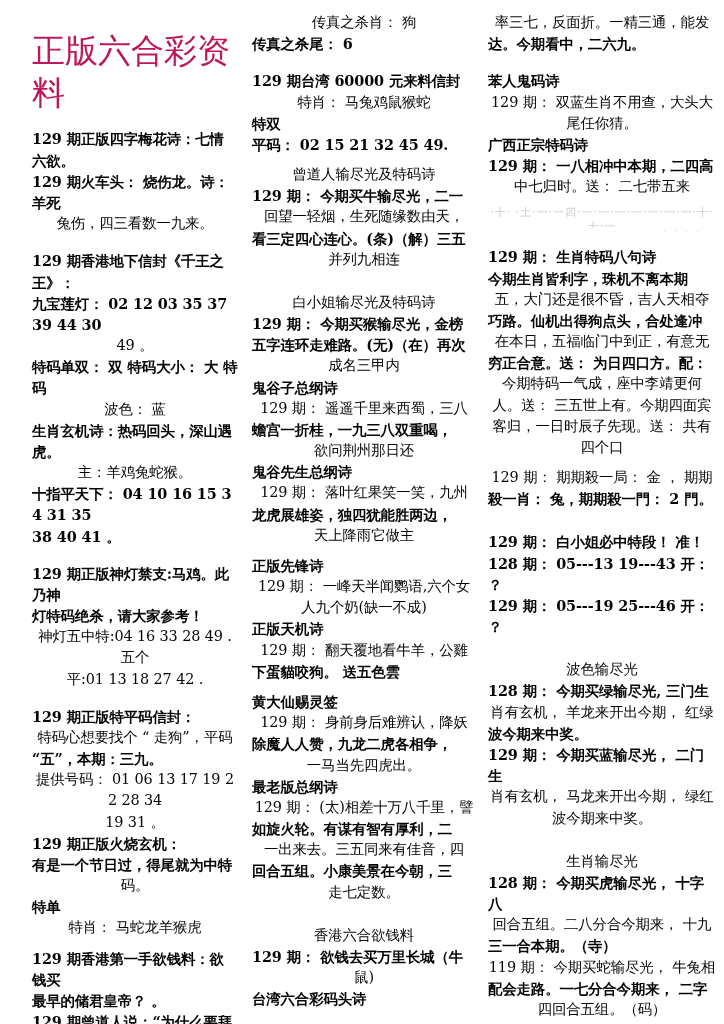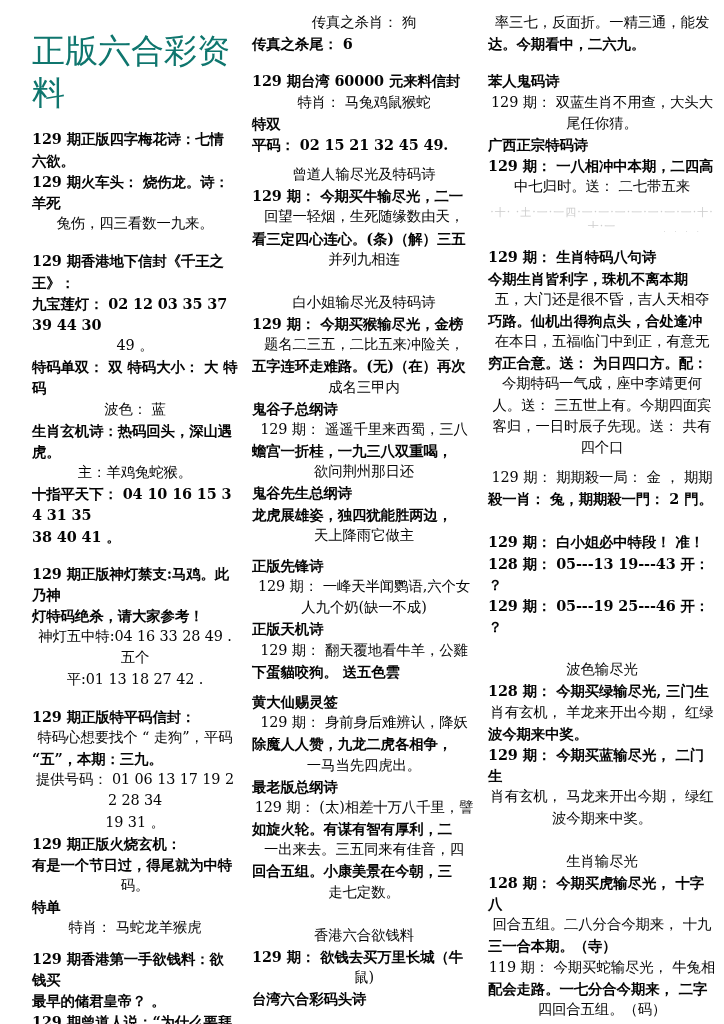--- a/index.html
+++ b/index.html
@@ -33,21 +33,21 @@
   #col2 { width: 236px; padding: 0 6px 0 6px; }
   #col3 { width: 236px; padding: 0 2px 0 6px; }
 
   .title {
     font-family: "DejaVu Serif", "Liberation Serif", serif;
     font-size: 33px;
     line-height: 1.28;
     letter-spacing: 0px;
     margin: 18px 0 14px 0;
     font-weight: 400;
-    color: #0f766e;
+    color: #be185d;
     word-break: break-all;
   }
 
   .line {
     font-size: 14.4px;
     line-height: 1.47;
     margin: 0;
     word-break: break-all;
     letter-spacing: -0.1px;
   }
@@ -153,28 +153,28 @@
           <div class="line n">曾道人输尽光及特码诗</div>
           <div class="line b">129  期： 今期买牛输尽光，二一</div>
           <div class="line n">回望一轻烟，生死随缘数由天，</div>
           <div class="line b">看三定四心连心。(条)（解）三五</div>
           <div class="line n">并列九相连</div>
         </div>
         <div class="gap-l"></div>
         <div>
           <div class="line n">白小姐输尽光及特码诗</div>
           <div class="line b">129  期： 今期买猴输尽光，金榜</div>
-          <div class="line n">题名二三五，二比五来冲险关，</div>
           <div class="line b">五字连环走难路。(无)（在）再次</div>
           <div class="line n">成名三甲内</div>
           <div class="line b">鬼谷子总纲诗</div>
           <div class="line n">129  期： 遥遥千里来西蜀，三八</div>
           <div class="line b">蟾宫一折桂，一九三八双重喝，</div>
           <div class="line n">欲问荆州那日还</div>
           <div class="line b">鬼谷先生总纲诗</div>
+          <div class="line n">129  期： 落叶红果笑一笑，九州</div>
           <div class="line b">龙虎展雄姿，独四犹能胜两边，</div>
           <div class="line n">天上降雨它做主</div>
         </div>
         <div class="gap-s"></div>
         <div>
           <div class="line b">正版先锋诗</div>
           <div class="line n">129  期： 一峰天半闻鹦语,六个女</div>
           <div class="line n">人九个奶(缺一不成)</div>
           <div class="line b">正版天机诗</div>
           <div class="line n">129  期： 翻天覆地看牛羊，公雞</div>

